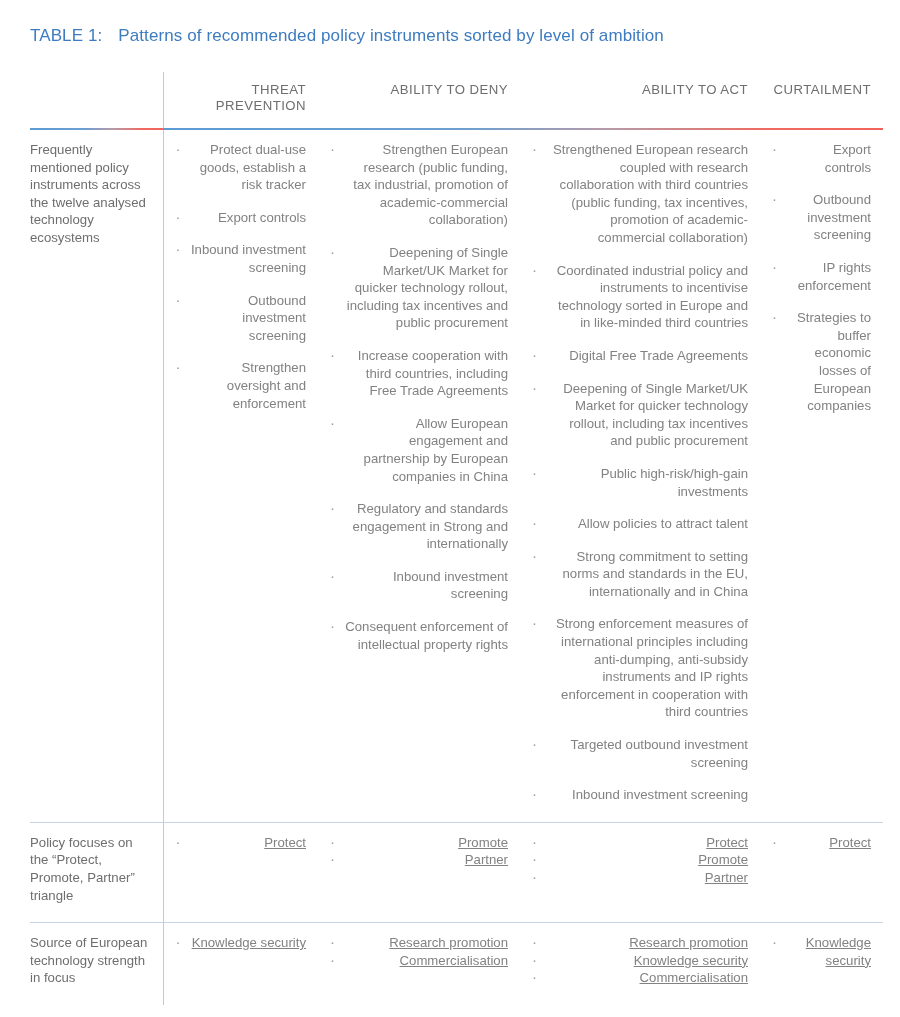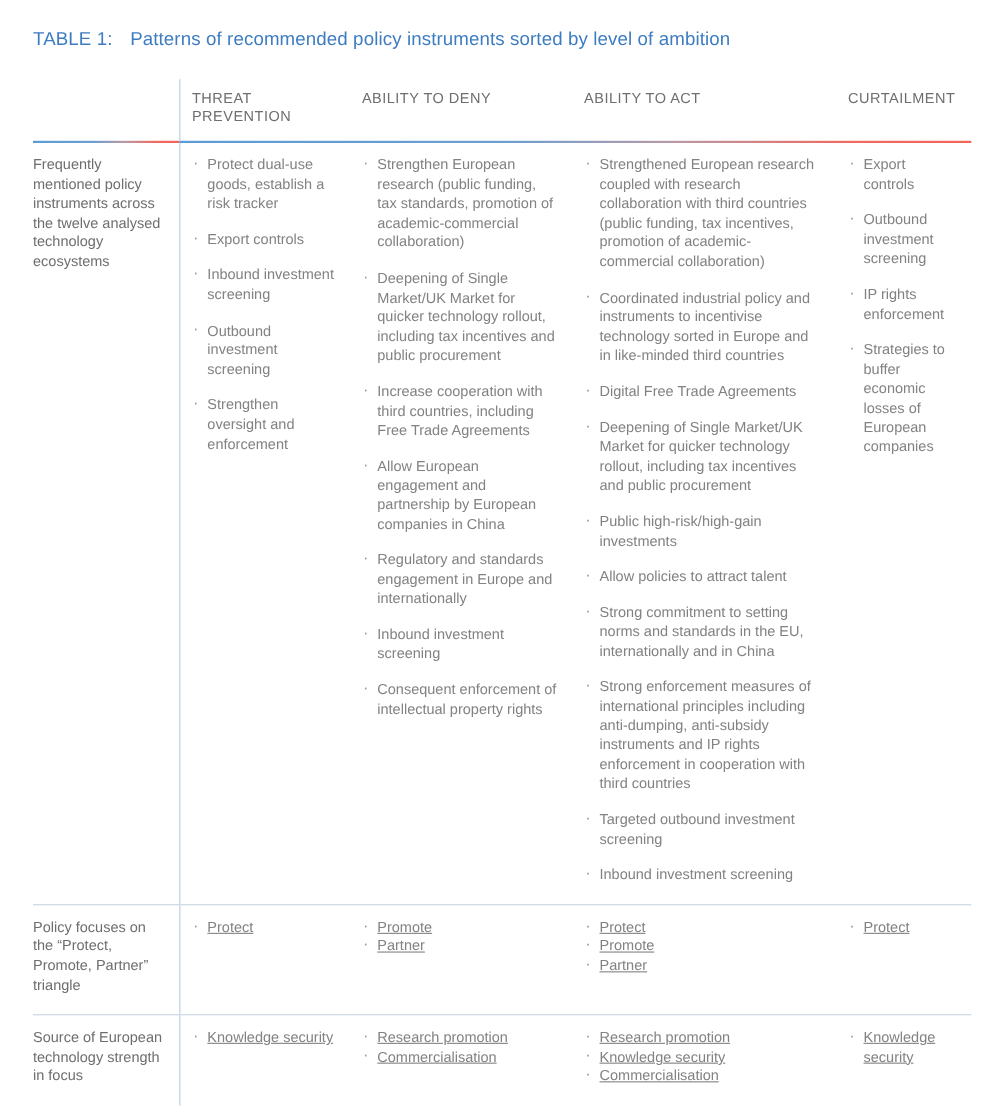--- a/index.html
+++ b/index.html
@@ -41,21 +41,21 @@
     left: 30px;
     top: 72px;
     width: 853px;
     border-collapse: collapse;
     table-layout: fixed;
   }
 
   .tbl td, .tbl th {
     vertical-align: top;
     padding: 0;
-    text-align: left;
+    text-align: right;
   }
 
   
   col.c-label { width: 133px; }
   col.c-1     { width: 155px; }
   col.c-2     { width: 202px; }
   col.c-3     { width: 240px; }
   col.c-4     { width: 123px; }
 
   
@@ -174,25 +174,25 @@
           <ul class="items">
             <li>Protect dual-use goods, establish a risk tracker</li>
             <li>Export controls</li>
             <li>Inbound investment screening</li>
             <li>Outbound investment screening</li>
             <li>Strengthen oversight and enforcement</li>
           </ul>
         </td>
         <td class="cell">
           <ul class="items">
-            <li>Strengthen European research (public funding, tax standards, promotion of academic-commercial collaboration)</li>
+            <li>Strengthen European research (public funding, tax industrial, promotion of academic-commercial collaboration)</li>
             <li>Deepening of Single Market/UK Market for quicker technology rollout, including tax incentives and public procurement</li>
             <li>Increase cooperation with third countries, including Free Trade Agreements</li>
             <li>Allow European engagement and partnership by European companies in China</li>
-            <li>Regulatory and standards engagement in Europe and internationally</li>
+            <li>Regulatory and standards engagement in Strong and internationally</li>
             <li>Inbound investment screening</li>
             <li>Consequent enforcement of intellectual property rights</li>
           </ul>
         </td>
         <td class="cell">
           <ul class="items">
             <li>Strengthened European research coupled with research collaboration with third countries (public funding, tax incentives, promotion of academic-commercial collaboration)</li>
             <li>Coordinated industrial policy and instruments to incentivise technology sorted in Europe and in like-minded third countries</li>
             <li>Digital Free Trade Agreements</li>
             <li>Deepening of Single Market/UK Market for quicker technology rollout, including tax incentives and public procurement</li>

